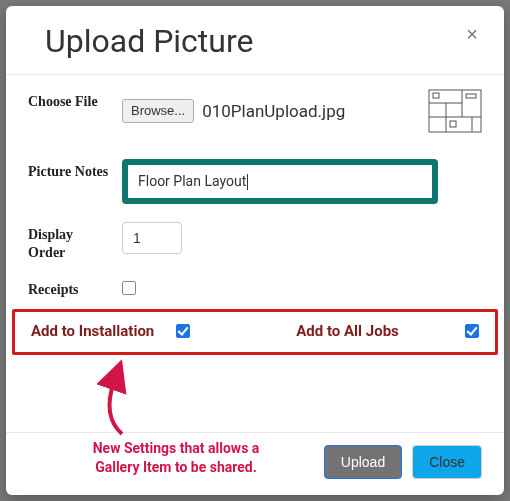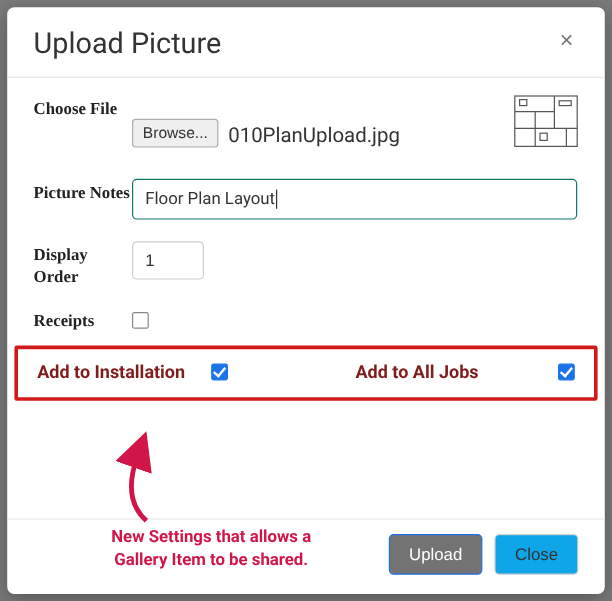--- a/index.html
+++ b/index.html
@@ -23,23 +23,24 @@
       flex-direction: column;
     }
     .modal-header {
       padding: 16px 22px 14px;
       border-bottom: 1px solid #e8e8e8;
       display: flex;
       justify-content: space-between;
       align-items: flex-start;
     }
     .modal-title {
-      font-size: 24px;
+      font-size: 32px;
       font-weight: 400;
       color: #333;
+      margin-left: 17px;
     }
     .close-x {
       font-size: 20px;
       color: #777;
       cursor: pointer;
       background: none;
       border: none;
       line-height: 1;
       padding: 2px 4px;
     }
@@ -58,22 +59,23 @@
       font-size: 14px;
       font-weight: 700;
       color: #222;
       line-height: 1.3;
       padding-top: 4px;
       font-family: Liberation Serif, serif;
     }
     .form-control-area {
       flex: 1;
       display: flex;
-      align-items: flex-end;
+      align-items: center;
       gap: 8px;
+      margin-left: 12px;
     }
     .browse-btn {
       background: #efefef;
       border: 1px solid #aeaeae;
       border-radius: 3px;
       padding: 3px 8px 4px;
       font-size: 13px;
       color: #333;
       cursor: pointer;
     }
@@ -82,22 +84,22 @@
       color: #333;
     }
     .thumb {
       margin-left: auto;
       width: 54px;
       height: 44px;
       position: relative;
     }
     .thumb svg { width: 54px; height: 44px; }
     .text-input {
-      width: 371px;
-      border: 1px solid #0f766e;
+      width: 316px;
+      border: 6px solid #0f766e;
       border-radius: 4px;
       padding: 8px 10px;
       font-size: 14px;
       color: #333;
       outline: none;
     }
     .text-input.small {
       width: 60px;
       border: 1px solid #cfcfcf;
       text-align: left;

